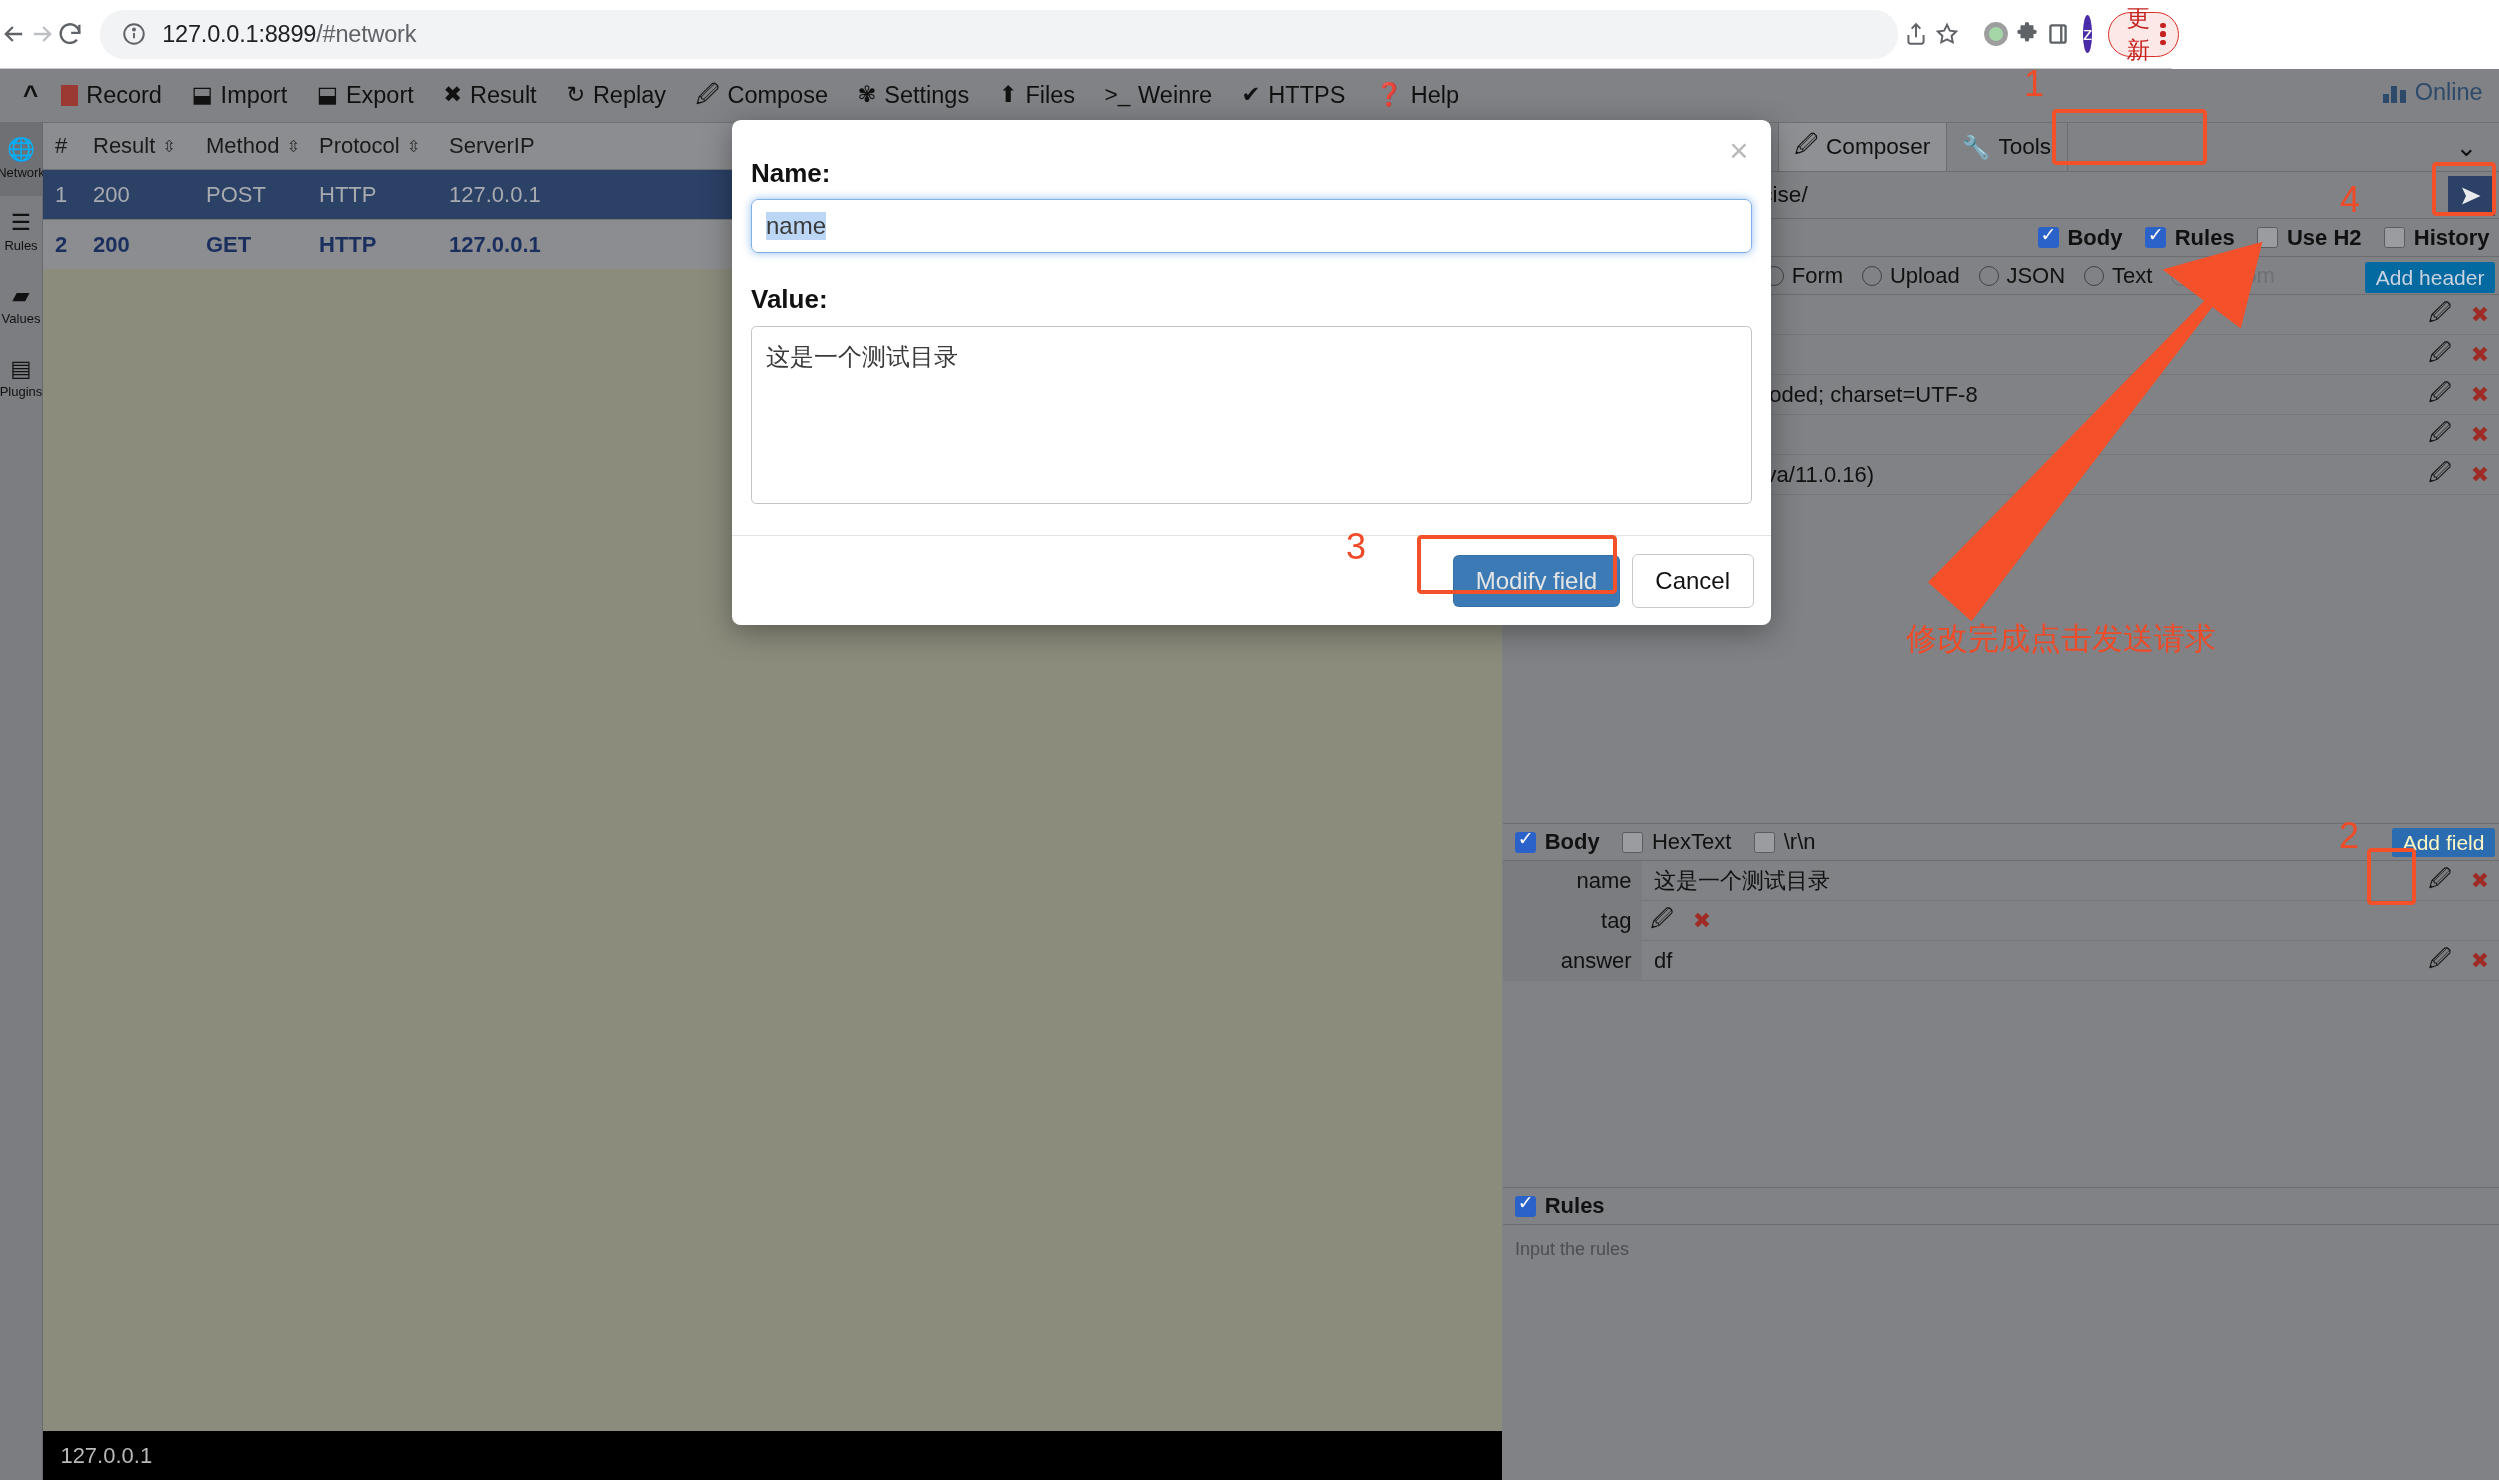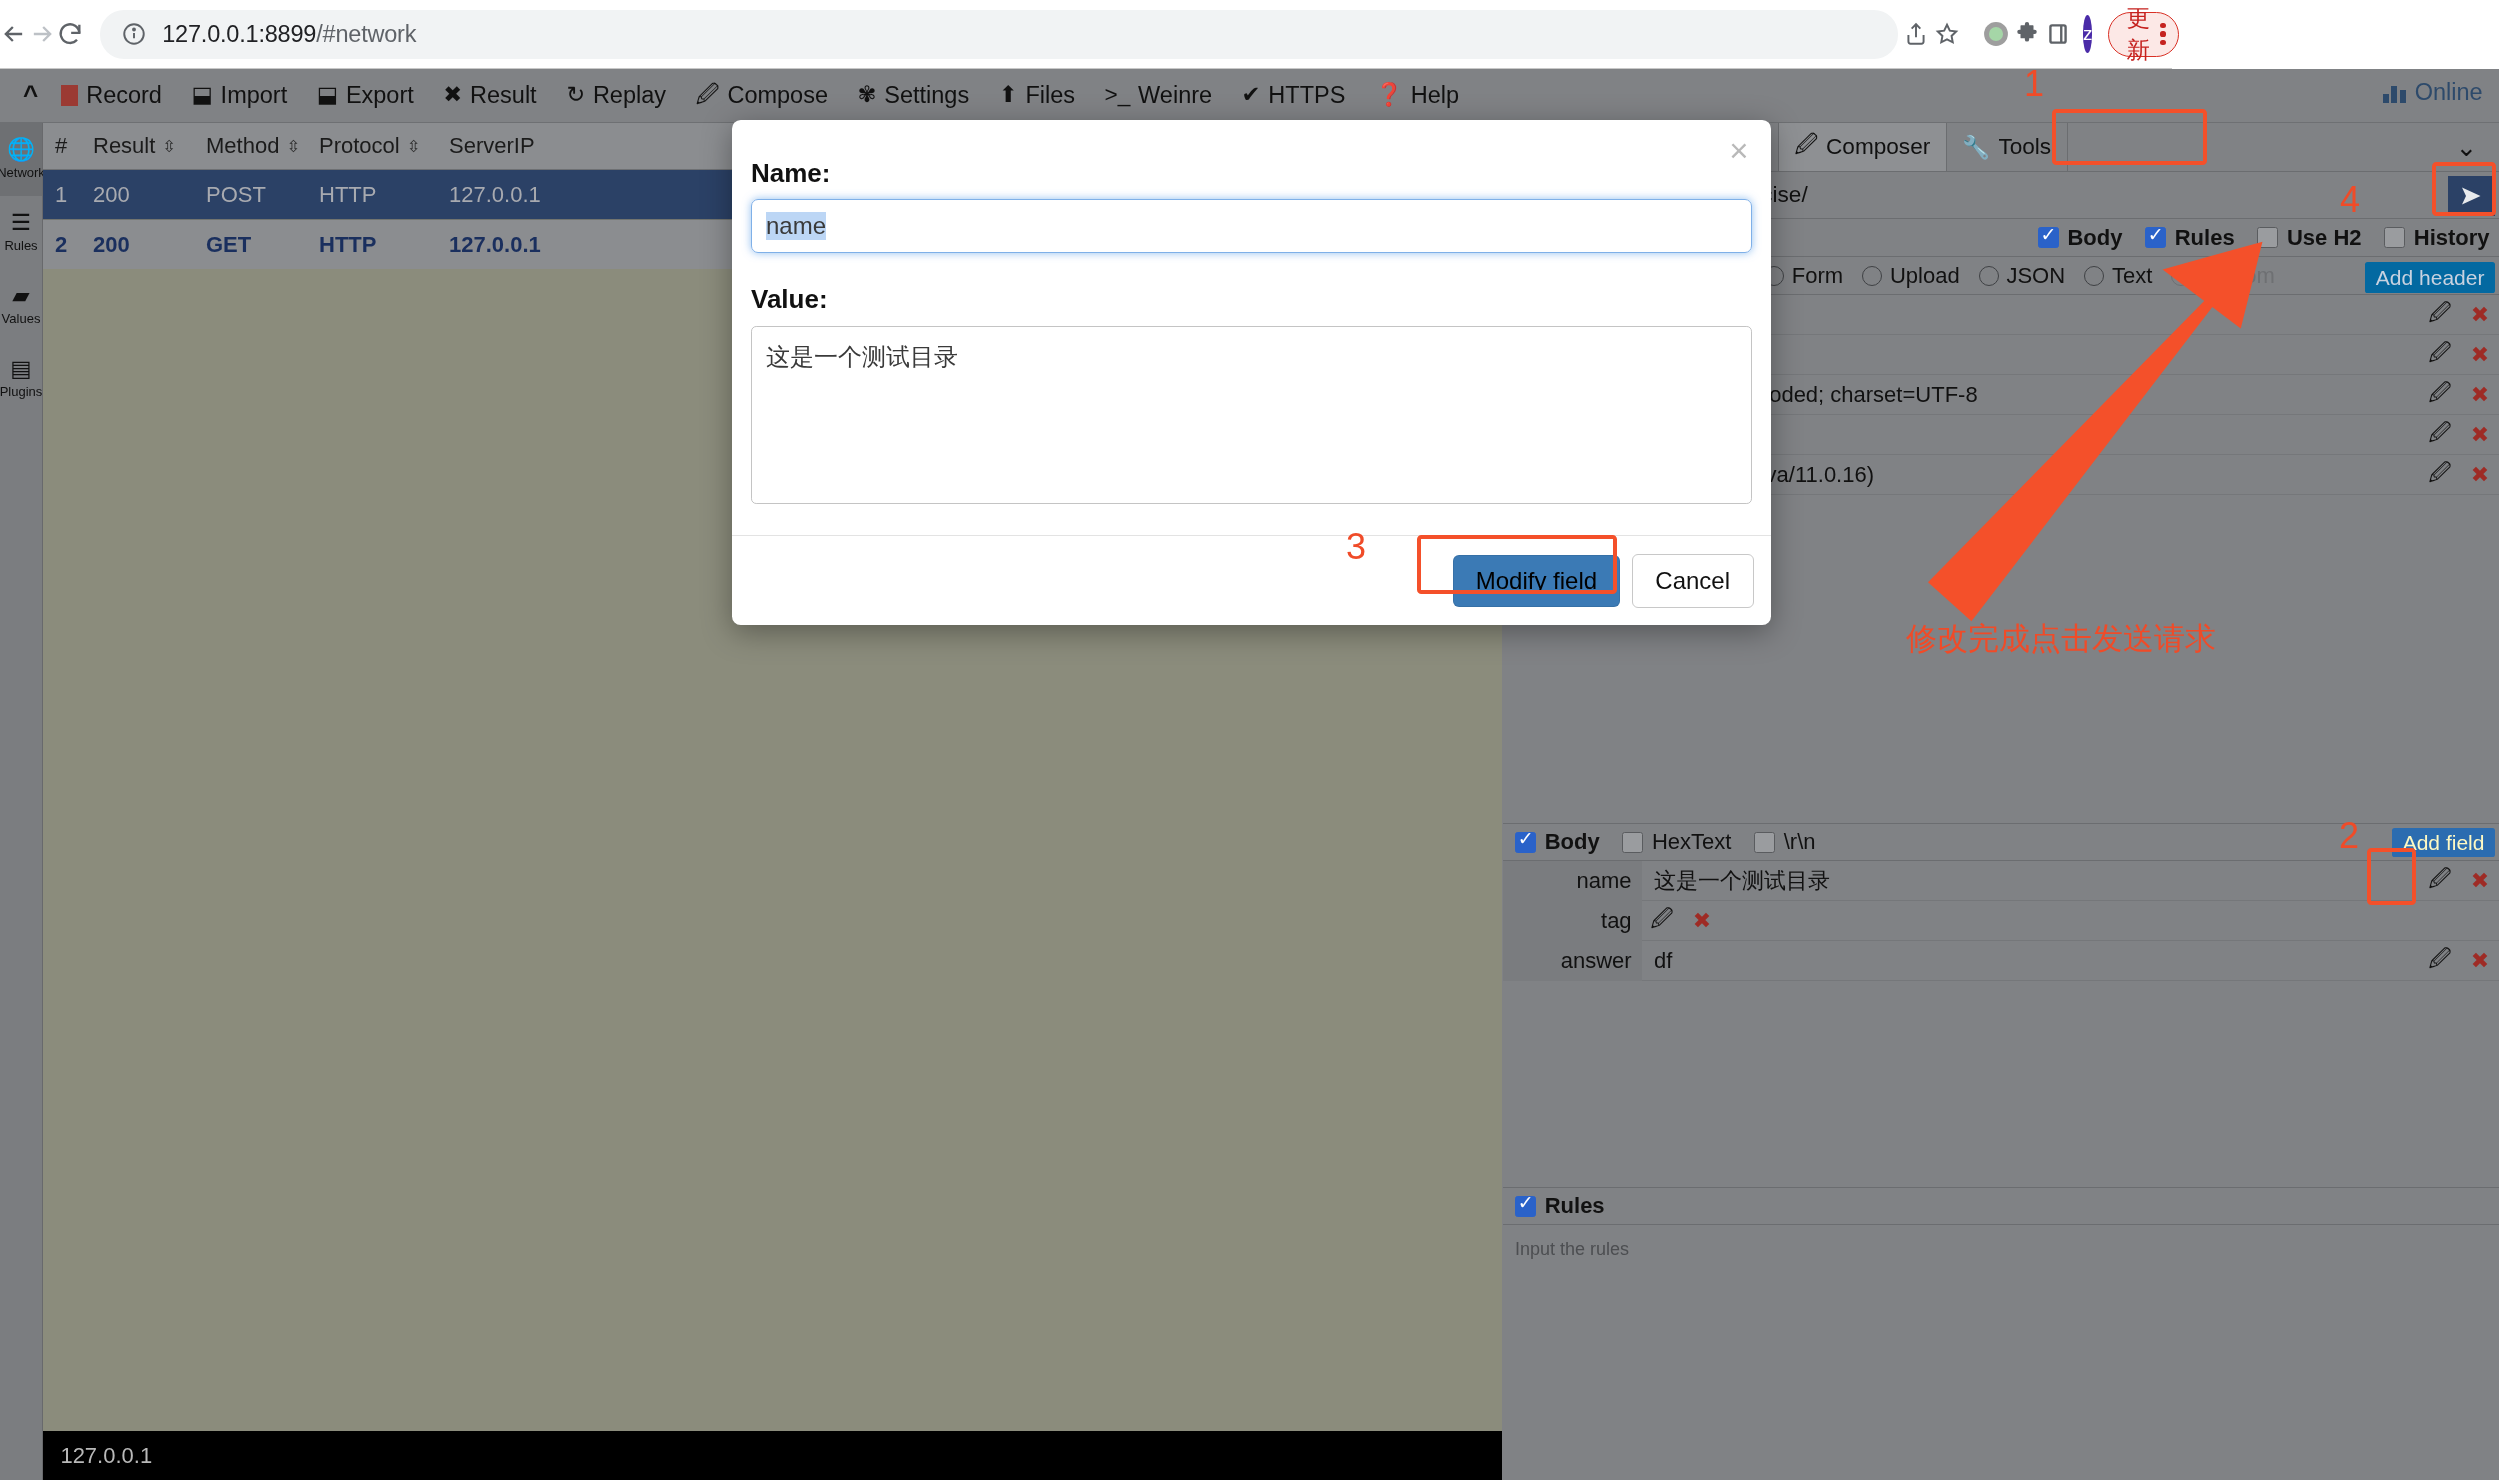--- a/index.html
+++ b/index.html
@@ -212,21 +212,21 @@
   #value-box {
     width: 1001px; height: 178px; border:0.9px solid #c4c4c4; border-radius:5.2px;
     padding: 14px; font-size: 24px; color:#3a3a3a;
   }
   #modal-foot {
     position:absolute; left:0; bottom:0; width:1039px; height: 90px;
     border-top:0.9px solid #e3e3e3; display:flex; align-items:center;
     justify-content:flex-end; padding-right: 17.4px; gap: 12px;
   }
   #btn-modify {
-    background:#3b7ab5; color:#000000; font-size:24px; padding: 12px 22.6px;
+    background:#3b7ab5; color:#e5e5e5; font-size:24px; padding: 12px 22.6px;
     border-radius:6px; box-shadow: inset 0 0 0 0.9px rgba(0,0,0,.08);
   }
   #btn-cancel {
     background:#fff; color:#111; font-size:24px; padding: 12px 22.6px;
     border:0.9px solid #c8c8c8; border-radius:6px;
   }
 
   
   .anno-num { position:absolute; color:#f04b28; font-size: 36px; font-family:"Liberation Sans",sans-serif; }
   .anno-box { position:absolute; border: 4.3px solid #f4502a; border-radius: 4.3px; }

